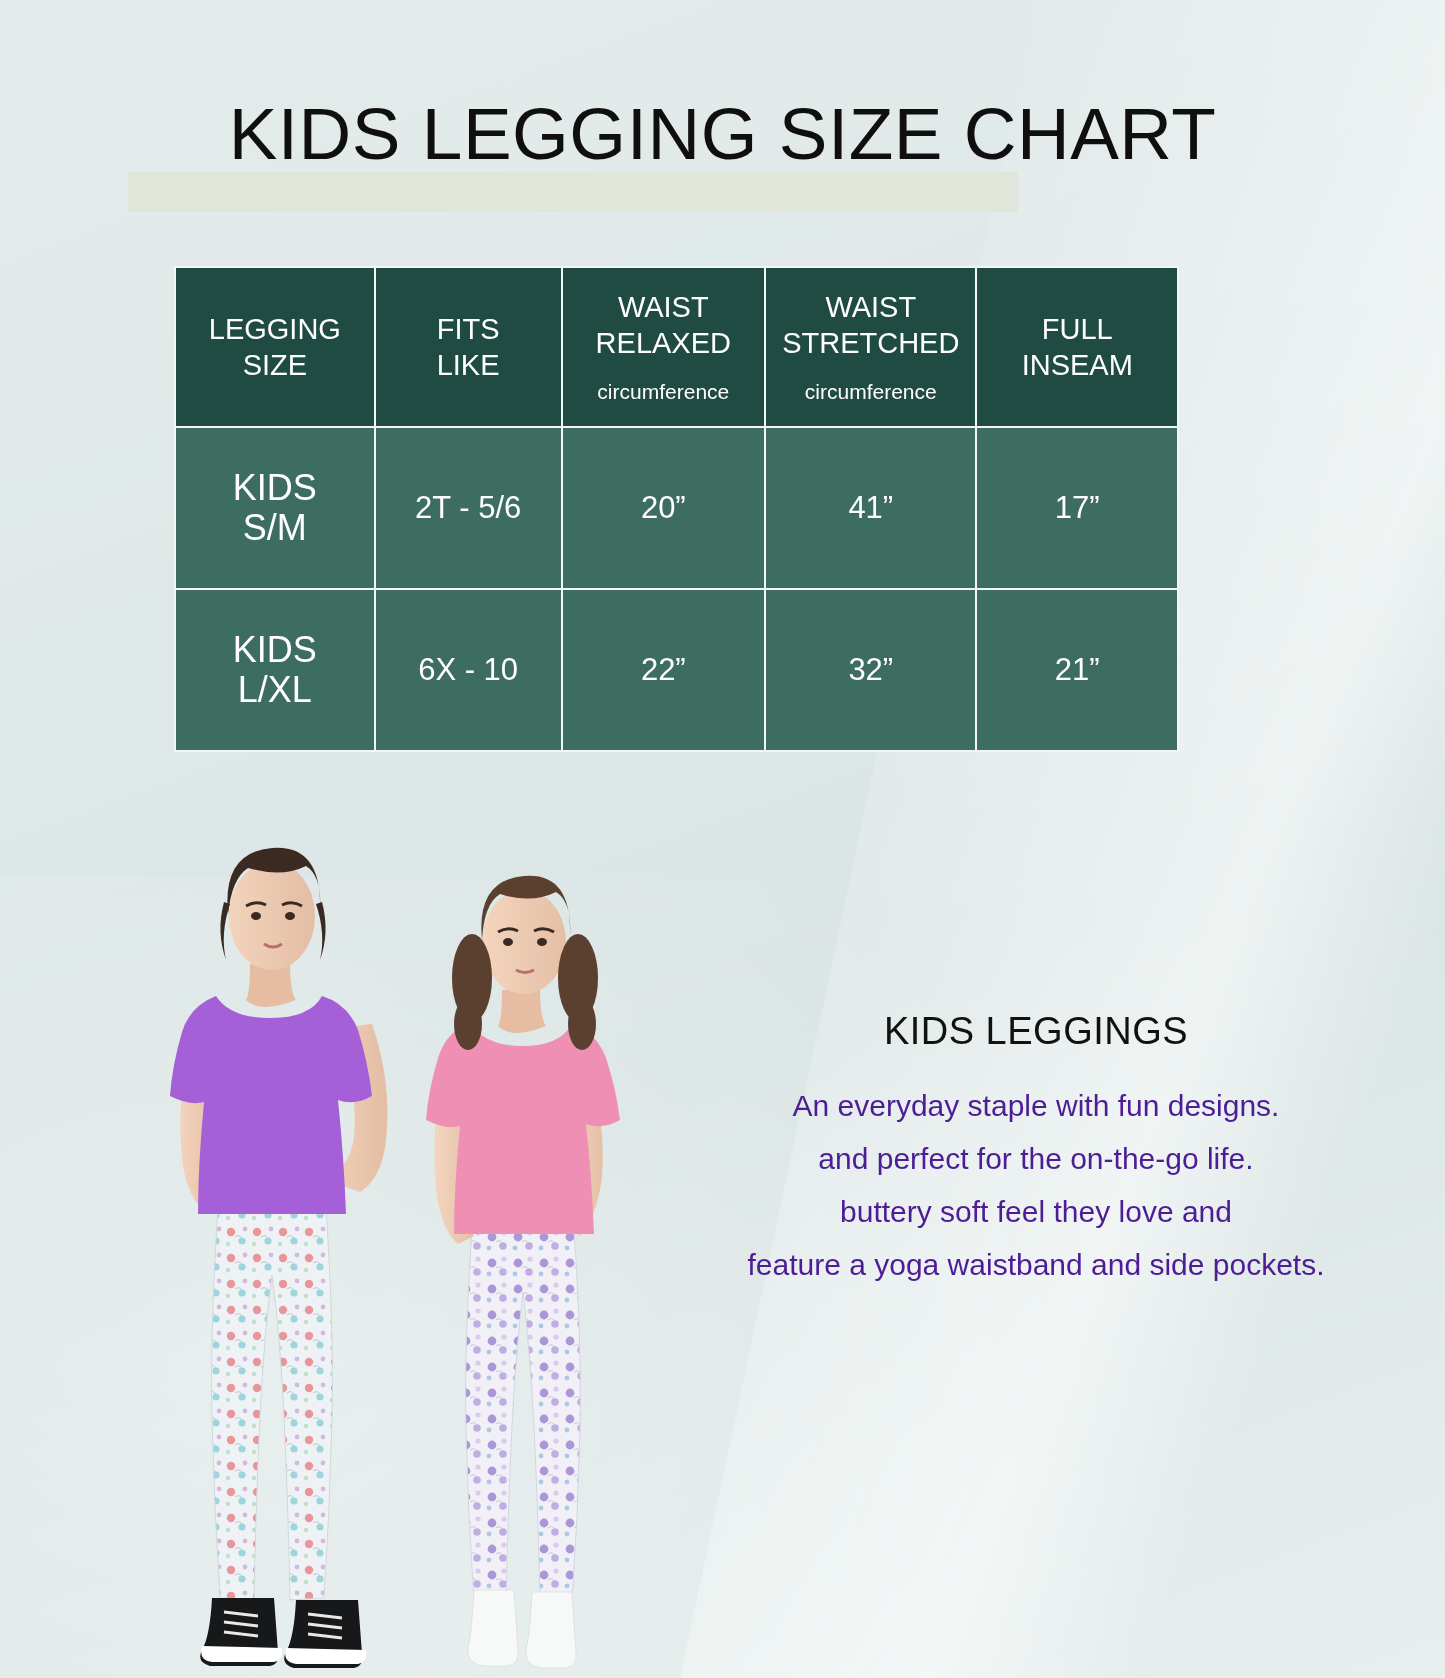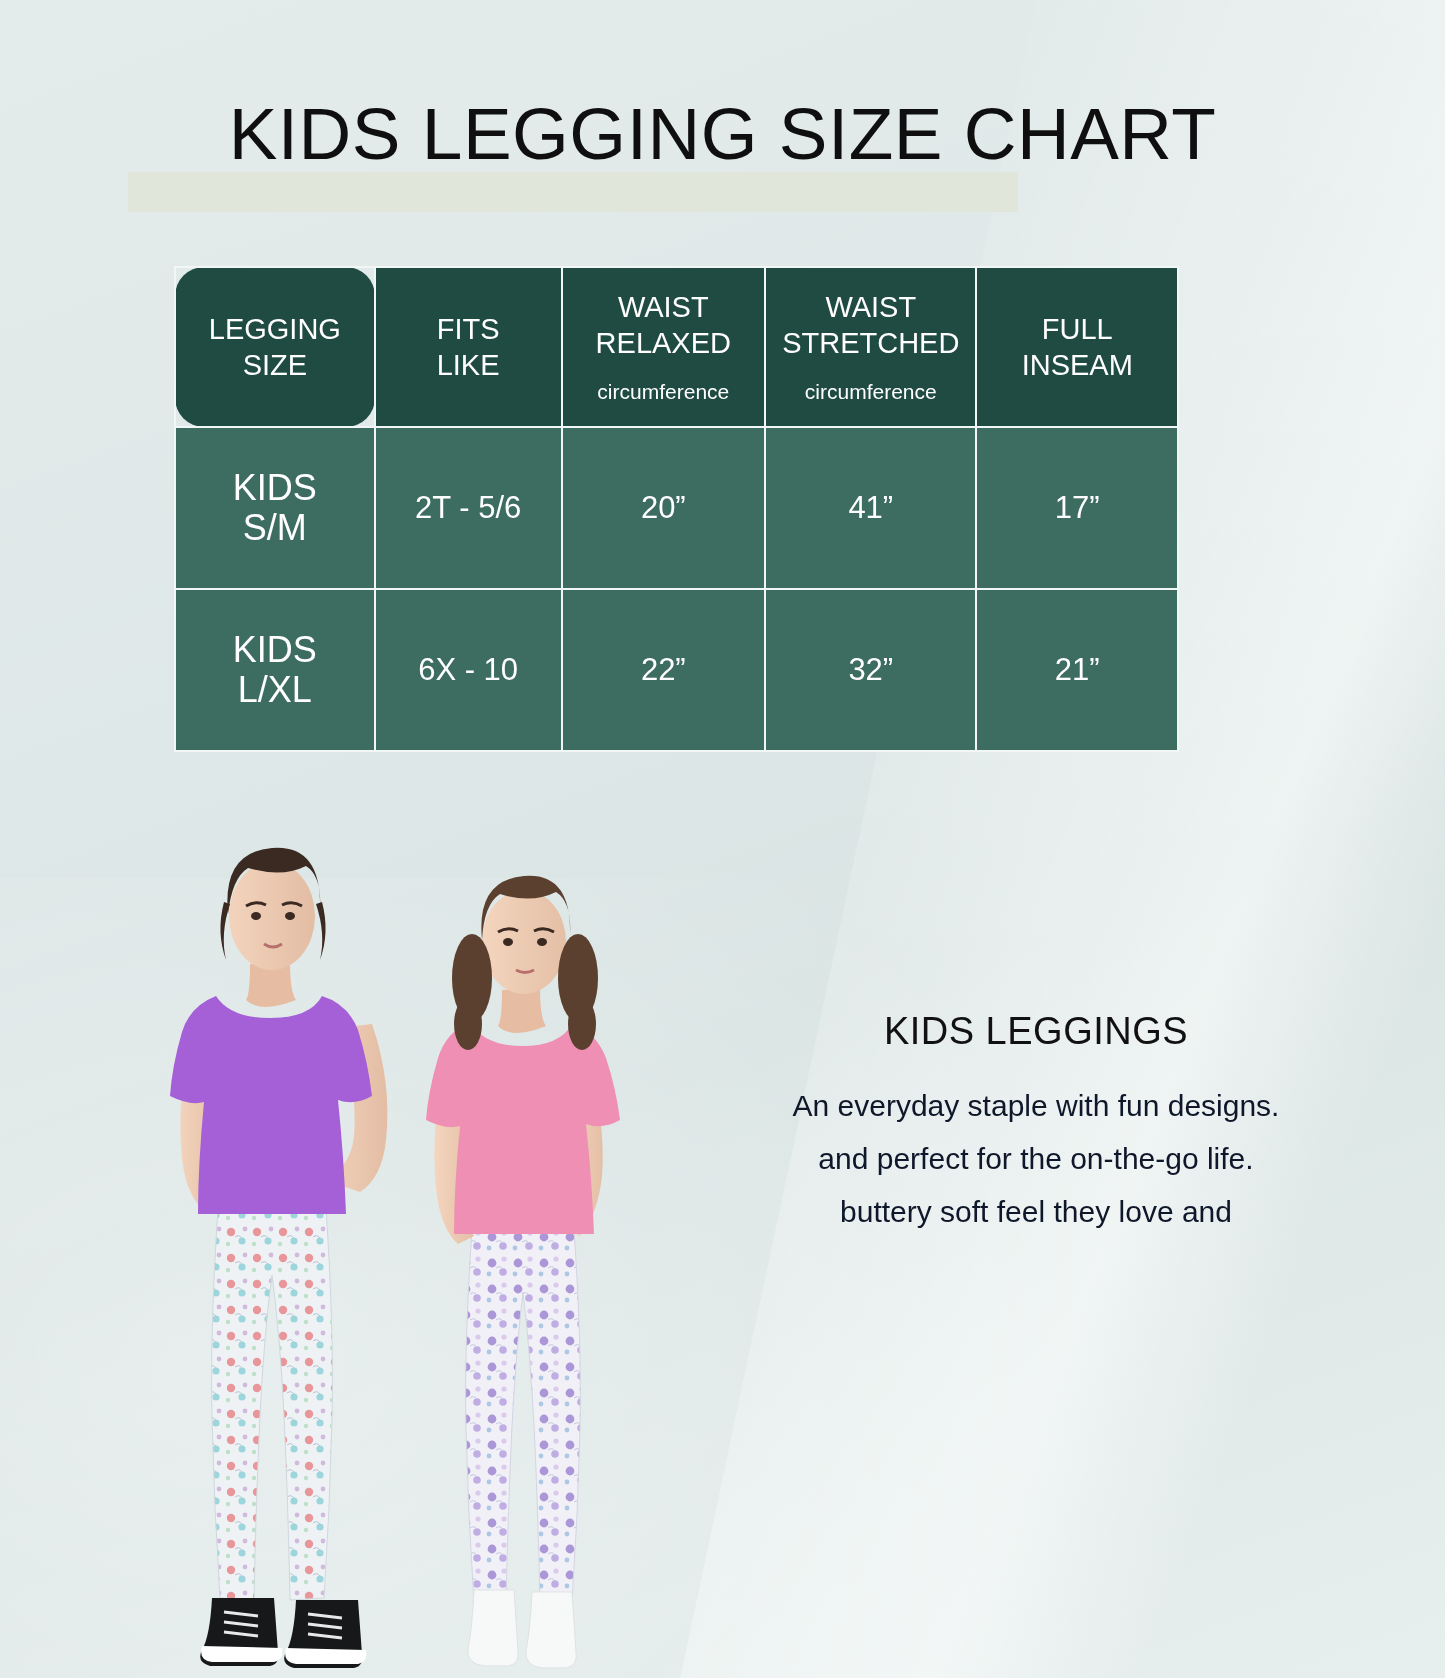--- a/index.html
+++ b/index.html
@@ -91,21 +91,21 @@
   .size-table tbody td.size-cell {
     font-size: 36px;
     line-height: 40px;
   }
   .sub {
     display: block;
     font-size: 21px;
     line-height: 26px;
     margin-top: 18px;
   }
-  .col1 { width: 198px; border-radius: 29px; }
+  .col1 { width: 198px; }
   .col2 { width: 198px; }
   .col3 { width: 202px; }
   .col4 { width: 202px; }
   .col5 { width: 205px; }
 
   
   .models {
     position: absolute;
     left: 110px;
     bottom: 0;
@@ -131,21 +131,21 @@
   }
   .desc-title {
     font-size: 38px;
     color: #111;
     margin-bottom: 26px;
     letter-spacing: 0.5px;
   }
   .desc-line {
     font-size: 30px;
     line-height: 53px;
-    color: #0f172a;
+    color: #4c1d95;
   }
 </style>
 </head>
 <body>
 
 <div class="bg-streak"></div>
 <div class="bg-streak2"></div>
 
 <div class="title-highlight"></div>
 <div class="page-title">KIDS LEGGING SIZE CHART</div>
@@ -298,13 +298,14 @@
     <path d="M118 94 q10 -6 20 -1 M154 93 q10 -5 20 1" stroke="#3a2a22" stroke-width="3" fill="none"></path>
     <path d="M136 132 q9 5 18 0" stroke="#b9706c" stroke-width="3" fill="none"></path>
   </svg>
 </div>
 
 <div class="desc">
   <div class="desc-title">KIDS LEGGINGS</div>
   <div class="desc-line">An everyday staple with fun designs.</div>
   <div class="desc-line">and perfect for the on-the-go life.</div>
   <div class="desc-line">buttery soft feel they love and</div>
+  <div class="desc-line">feature a yoga waistband and side pockets.</div>
 </div>
 
 </body></html>

